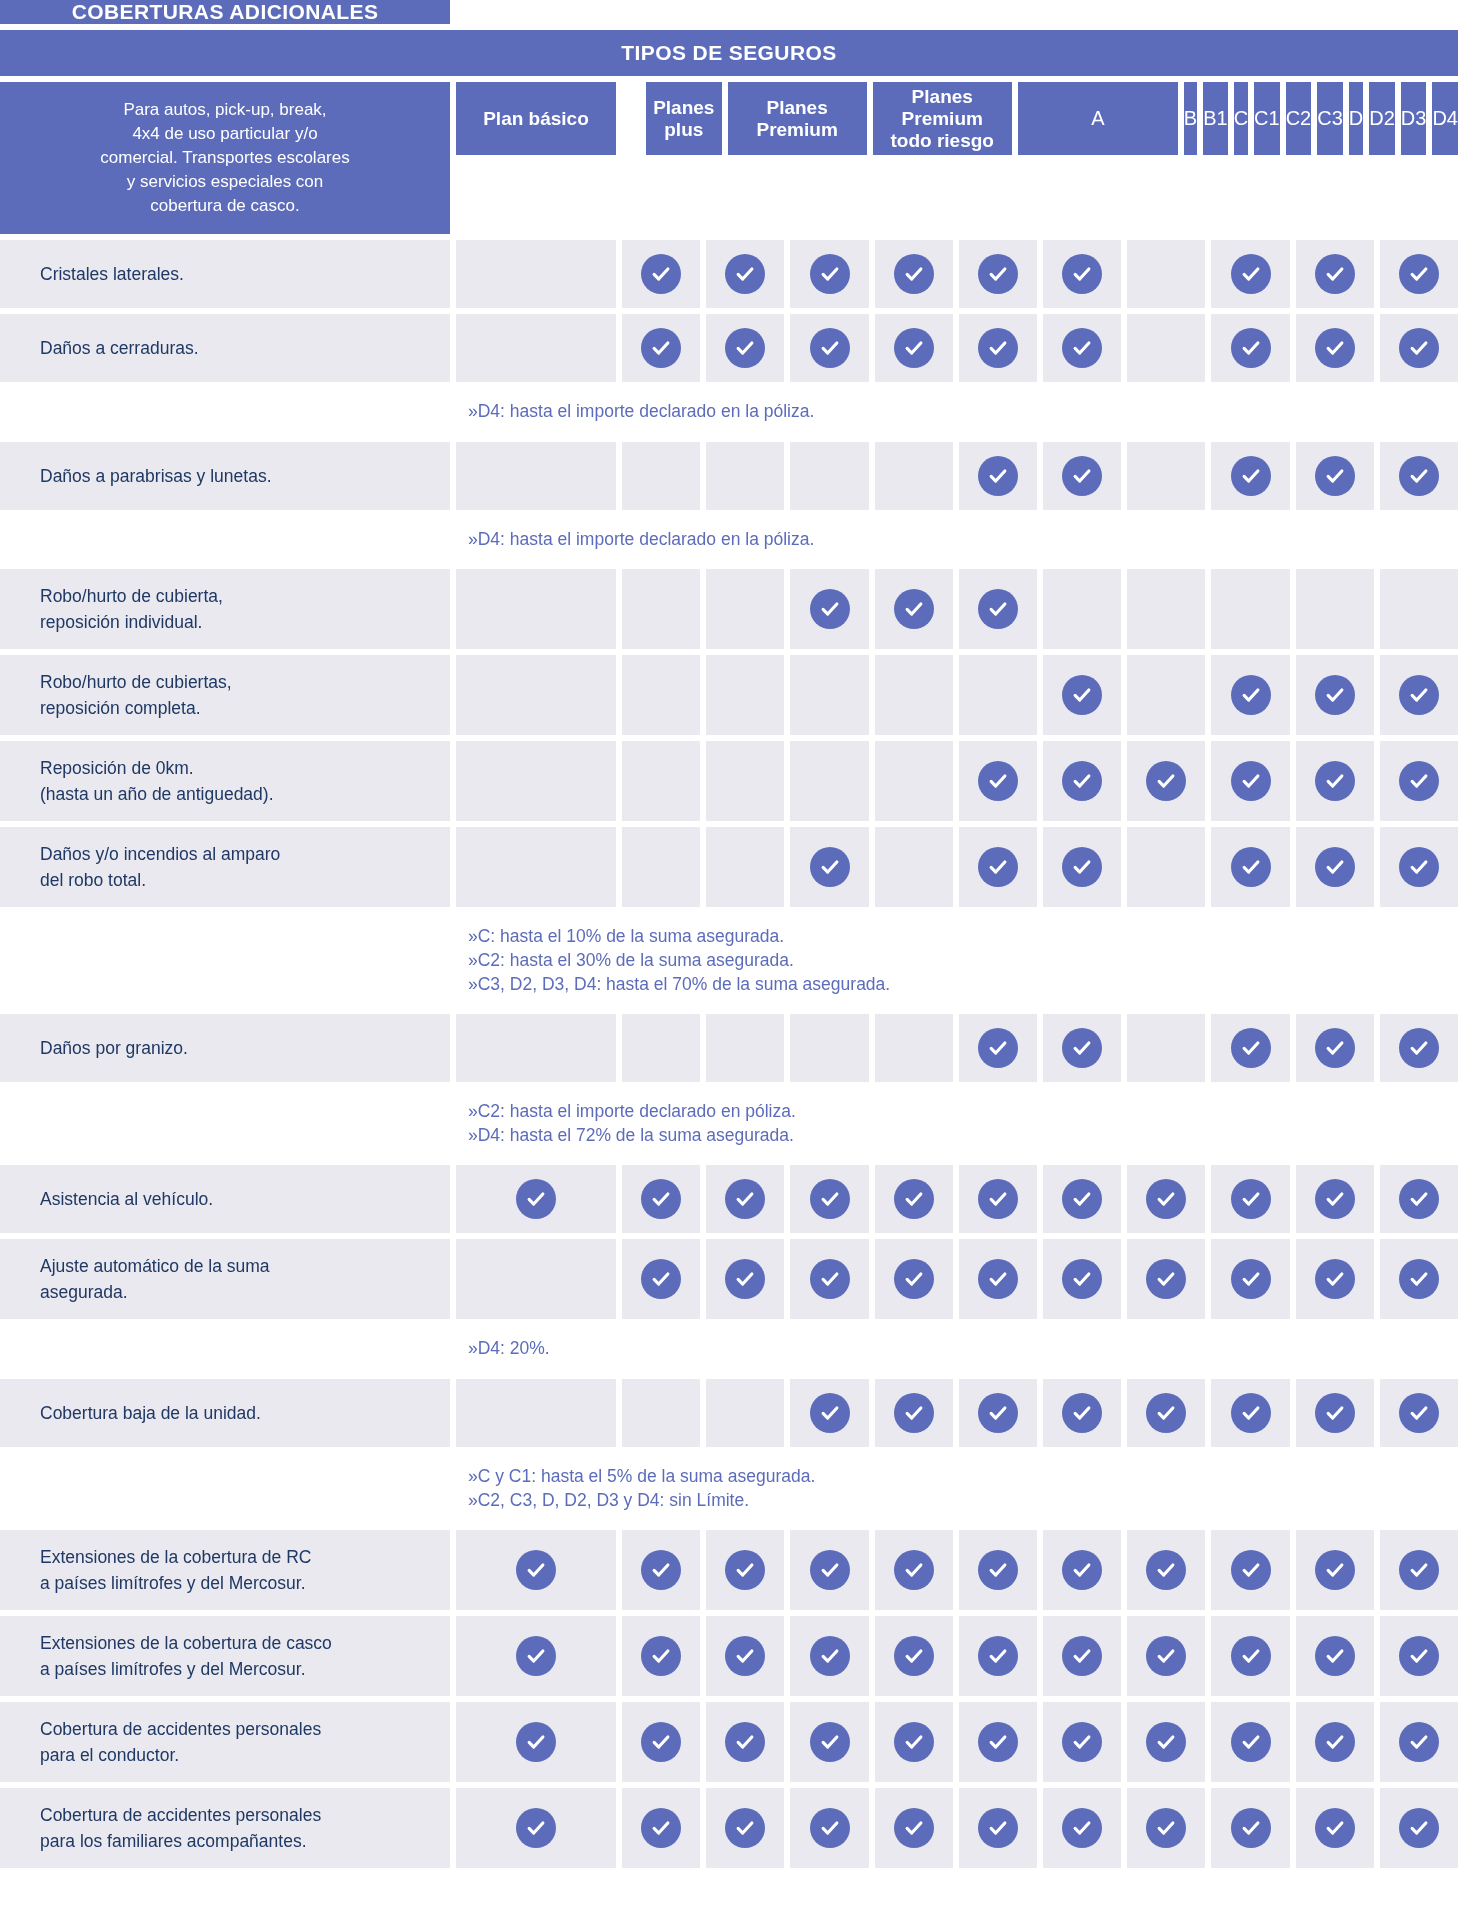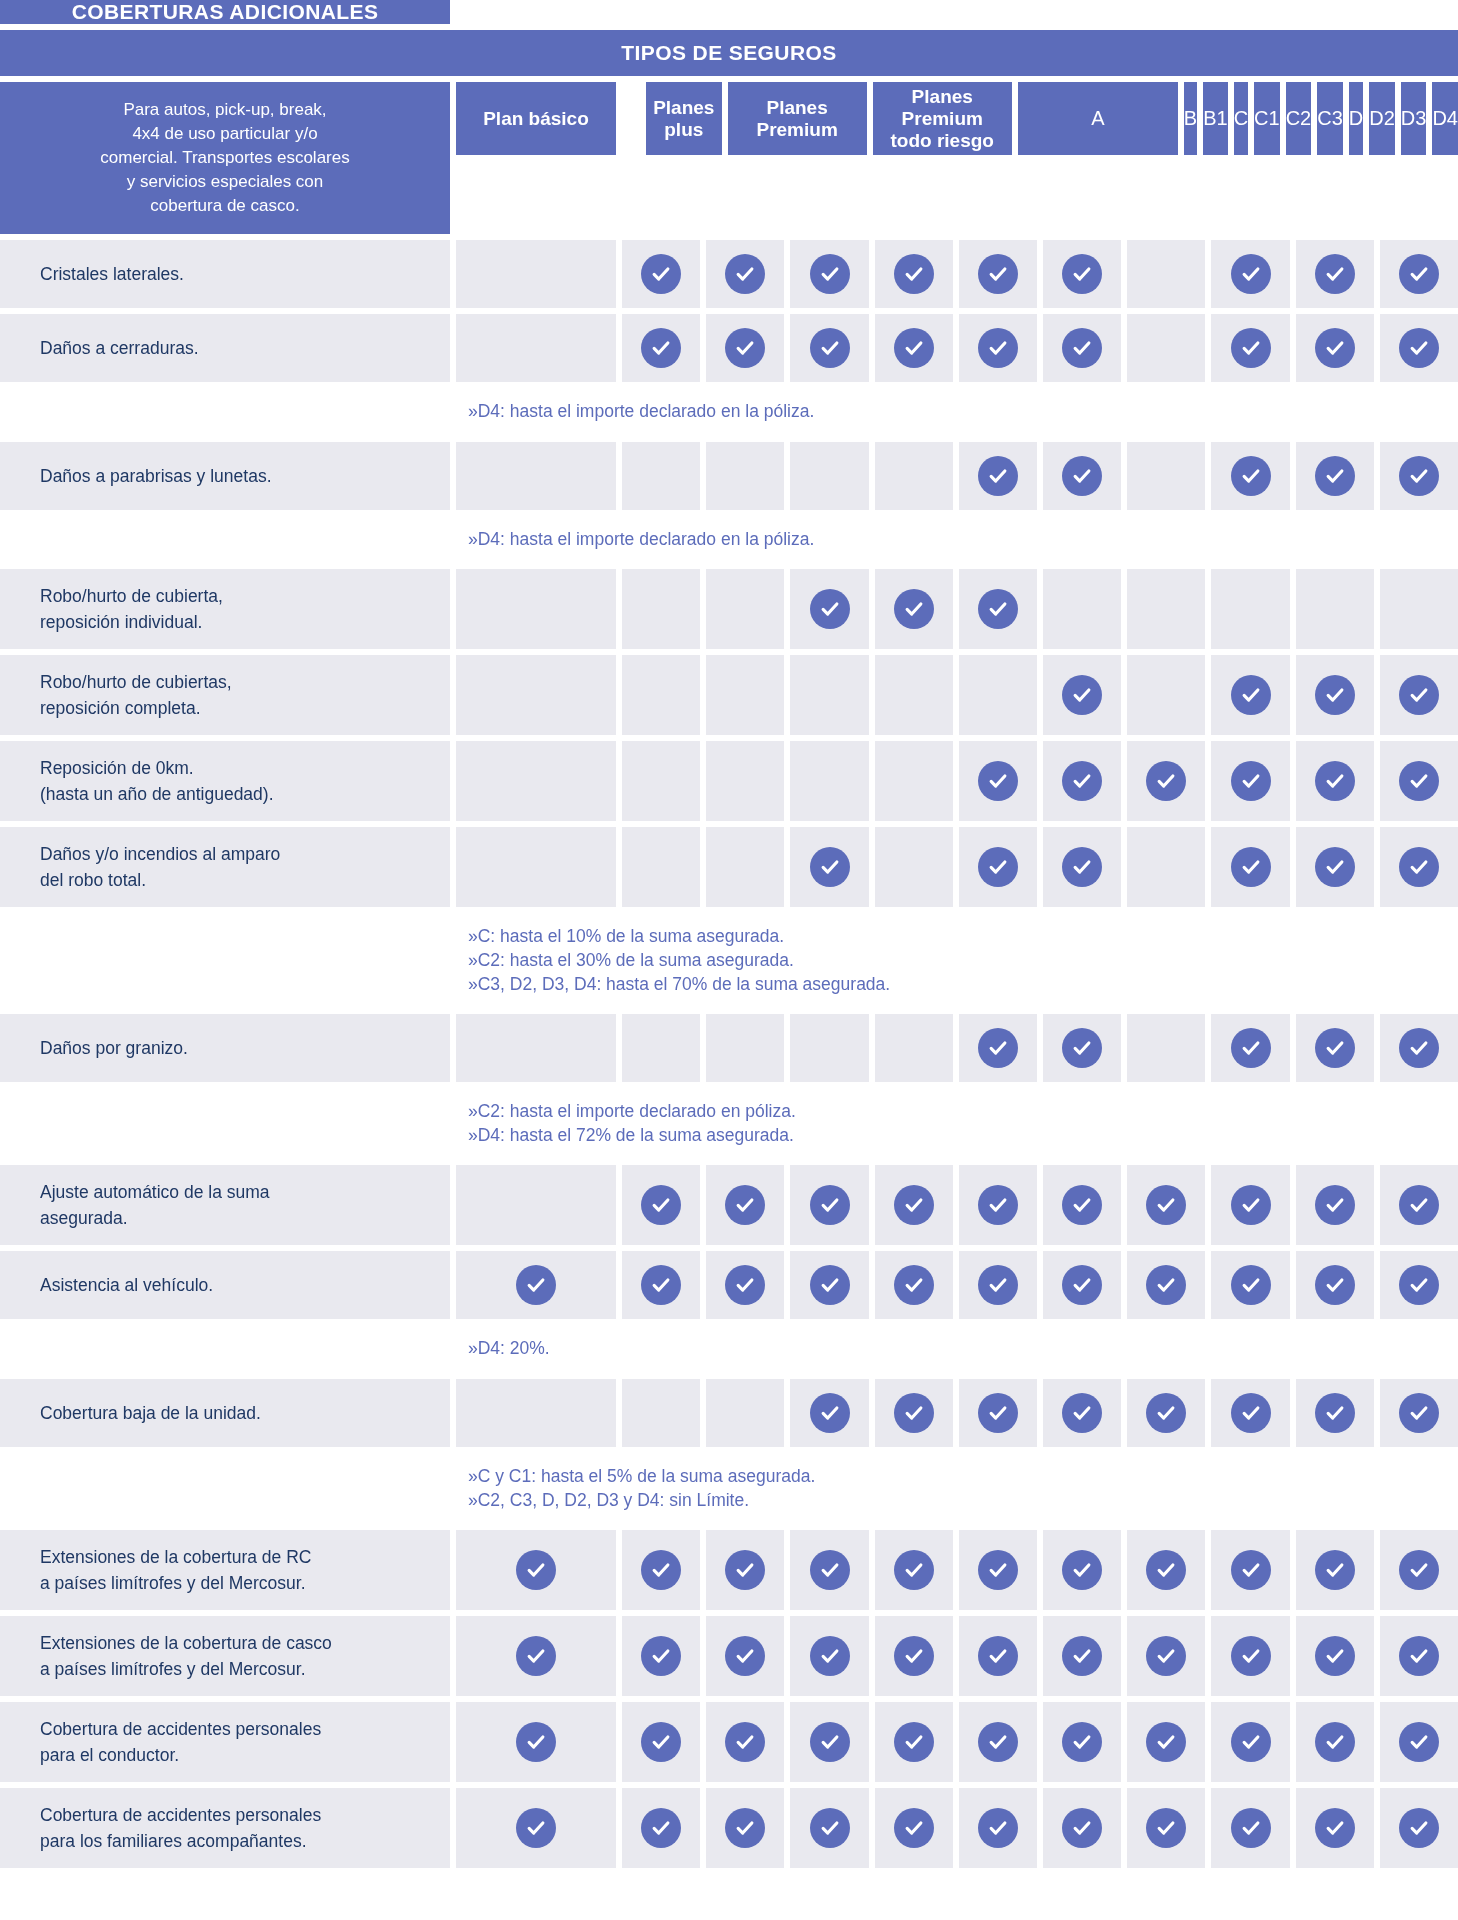--- a/index.html
+++ b/index.html
@@ -590,20 +590,102 @@
         </div>
       </div>
       <div class="note-row">
         <div class="note-spacer"></div>
         <div class="note-body">
           <div>»C2: hasta el importe declarado en póliza.</div>
           <div>»D4: hasta el 72% de la suma asegurada.</div>
         </div>
       </div>
       <div class="row">
+        <div class="row-label h-56">Asistencia al vehículo.</div>
+        <div class="row-cells">
+          <div class="cell-box col-a h-56">
+            <span class="check">
+              <svg width="22" height="22" viewBox="0 0 24 24">
+                <path d="M4.5 12.5 L9.5 17.5 L19.5 6.5" fill="none" stroke="#ffffff" stroke-width="3.4" stroke-linecap="round" stroke-linejoin="round"></path>
+              </svg>
+            </span>
+          </div>
+          <div class="cell-box col-n h-56">
+            <span class="check">
+              <svg width="22" height="22" viewBox="0 0 24 24">
+                <path d="M4.5 12.5 L9.5 17.5 L19.5 6.5" fill="none" stroke="#ffffff" stroke-width="3.4" stroke-linecap="round" stroke-linejoin="round"></path>
+              </svg>
+            </span>
+          </div>
+          <div class="cell-box col-n h-56">
+            <span class="check">
+              <svg width="22" height="22" viewBox="0 0 24 24">
+                <path d="M4.5 12.5 L9.5 17.5 L19.5 6.5" fill="none" stroke="#ffffff" stroke-width="3.4" stroke-linecap="round" stroke-linejoin="round"></path>
+              </svg>
+            </span>
+          </div>
+          <div class="cell-box col-n h-56">
+            <span class="check">
+              <svg width="22" height="22" viewBox="0 0 24 24">
+                <path d="M4.5 12.5 L9.5 17.5 L19.5 6.5" fill="none" stroke="#ffffff" stroke-width="3.4" stroke-linecap="round" stroke-linejoin="round"></path>
+              </svg>
+            </span>
+          </div>
+          <div class="cell-box col-n h-56">
+            <span class="check">
+              <svg width="22" height="22" viewBox="0 0 24 24">
+                <path d="M4.5 12.5 L9.5 17.5 L19.5 6.5" fill="none" stroke="#ffffff" stroke-width="3.4" stroke-linecap="round" stroke-linejoin="round"></path>
+              </svg>
+            </span>
+          </div>
+          <div class="cell-box col-n h-56">
+            <span class="check">
+              <svg width="22" height="22" viewBox="0 0 24 24">
+                <path d="M4.5 12.5 L9.5 17.5 L19.5 6.5" fill="none" stroke="#ffffff" stroke-width="3.4" stroke-linecap="round" stroke-linejoin="round"></path>
+              </svg>
+            </span>
+          </div>
+          <div class="cell-box col-n h-56">
+            <span class="check">
+              <svg width="22" height="22" viewBox="0 0 24 24">
+                <path d="M4.5 12.5 L9.5 17.5 L19.5 6.5" fill="none" stroke="#ffffff" stroke-width="3.4" stroke-linecap="round" stroke-linejoin="round"></path>
+              </svg>
+            </span>
+          </div>
+          <div class="cell-box col-n h-56">
+            <span class="check">
+              <svg width="22" height="22" viewBox="0 0 24 24">
+                <path d="M4.5 12.5 L9.5 17.5 L19.5 6.5" fill="none" stroke="#ffffff" stroke-width="3.4" stroke-linecap="round" stroke-linejoin="round"></path>
+              </svg>
+            </span>
+          </div>
+          <div class="cell-box col-n h-56">
+            <span class="check">
+              <svg width="22" height="22" viewBox="0 0 24 24">
+                <path d="M4.5 12.5 L9.5 17.5 L19.5 6.5" fill="none" stroke="#ffffff" stroke-width="3.4" stroke-linecap="round" stroke-linejoin="round"></path>
+              </svg>
+            </span>
+          </div>
+          <div class="cell-box col-n h-56">
+            <span class="check">
+              <svg width="22" height="22" viewBox="0 0 24 24">
+                <path d="M4.5 12.5 L9.5 17.5 L19.5 6.5" fill="none" stroke="#ffffff" stroke-width="3.4" stroke-linecap="round" stroke-linejoin="round"></path>
+              </svg>
+            </span>
+          </div>
+          <div class="cell-box col-n h-56">
+            <span class="check">
+              <svg width="22" height="22" viewBox="0 0 24 24">
+                <path d="M4.5 12.5 L9.5 17.5 L19.5 6.5" fill="none" stroke="#ffffff" stroke-width="3.4" stroke-linecap="round" stroke-linejoin="round"></path>
+              </svg>
+            </span>
+          </div>
+        </div>
+      </div>
+      <div class="row">
         <div class="row-label h-2l">Ajuste automático de la suma<br>asegurada.</div>
         <div class="row-cells">
           <div class="cell-box col-a h-2l"></div>
           <div class="cell-box col-n h-2l">
             <span class="check">
               <svg width="22" height="22" viewBox="0 0 24 24">
                 <path d="M4.5 12.5 L9.5 17.5 L19.5 6.5" fill="none" stroke="#ffffff" stroke-width="3.4" stroke-linecap="round" stroke-linejoin="round"></path>
               </svg>
             </span>
           </div>
@@ -657,102 +739,20 @@
             </span>
           </div>
           <div class="cell-box col-n h-2l">
             <span class="check">
               <svg width="22" height="22" viewBox="0 0 24 24">
                 <path d="M4.5 12.5 L9.5 17.5 L19.5 6.5" fill="none" stroke="#ffffff" stroke-width="3.4" stroke-linecap="round" stroke-linejoin="round"></path>
               </svg>
             </span>
           </div>
           <div class="cell-box col-n h-2l">
-            <span class="check">
-              <svg width="22" height="22" viewBox="0 0 24 24">
-                <path d="M4.5 12.5 L9.5 17.5 L19.5 6.5" fill="none" stroke="#ffffff" stroke-width="3.4" stroke-linecap="round" stroke-linejoin="round"></path>
-              </svg>
-            </span>
-          </div>
-        </div>
-      </div>
-      <div class="row">
-        <div class="row-label h-56">Asistencia al vehículo.</div>
-        <div class="row-cells">
-          <div class="cell-box col-a h-56">
-            <span class="check">
-              <svg width="22" height="22" viewBox="0 0 24 24">
-                <path d="M4.5 12.5 L9.5 17.5 L19.5 6.5" fill="none" stroke="#ffffff" stroke-width="3.4" stroke-linecap="round" stroke-linejoin="round"></path>
-              </svg>
-            </span>
-          </div>
-          <div class="cell-box col-n h-56">
-            <span class="check">
-              <svg width="22" height="22" viewBox="0 0 24 24">
-                <path d="M4.5 12.5 L9.5 17.5 L19.5 6.5" fill="none" stroke="#ffffff" stroke-width="3.4" stroke-linecap="round" stroke-linejoin="round"></path>
-              </svg>
-            </span>
-          </div>
-          <div class="cell-box col-n h-56">
-            <span class="check">
-              <svg width="22" height="22" viewBox="0 0 24 24">
-                <path d="M4.5 12.5 L9.5 17.5 L19.5 6.5" fill="none" stroke="#ffffff" stroke-width="3.4" stroke-linecap="round" stroke-linejoin="round"></path>
-              </svg>
-            </span>
-          </div>
-          <div class="cell-box col-n h-56">
-            <span class="check">
-              <svg width="22" height="22" viewBox="0 0 24 24">
-                <path d="M4.5 12.5 L9.5 17.5 L19.5 6.5" fill="none" stroke="#ffffff" stroke-width="3.4" stroke-linecap="round" stroke-linejoin="round"></path>
-              </svg>
-            </span>
-          </div>
-          <div class="cell-box col-n h-56">
-            <span class="check">
-              <svg width="22" height="22" viewBox="0 0 24 24">
-                <path d="M4.5 12.5 L9.5 17.5 L19.5 6.5" fill="none" stroke="#ffffff" stroke-width="3.4" stroke-linecap="round" stroke-linejoin="round"></path>
-              </svg>
-            </span>
-          </div>
-          <div class="cell-box col-n h-56">
-            <span class="check">
-              <svg width="22" height="22" viewBox="0 0 24 24">
-                <path d="M4.5 12.5 L9.5 17.5 L19.5 6.5" fill="none" stroke="#ffffff" stroke-width="3.4" stroke-linecap="round" stroke-linejoin="round"></path>
-              </svg>
-            </span>
-          </div>
-          <div class="cell-box col-n h-56">
-            <span class="check">
-              <svg width="22" height="22" viewBox="0 0 24 24">
-                <path d="M4.5 12.5 L9.5 17.5 L19.5 6.5" fill="none" stroke="#ffffff" stroke-width="3.4" stroke-linecap="round" stroke-linejoin="round"></path>
-              </svg>
-            </span>
-          </div>
-          <div class="cell-box col-n h-56">
-            <span class="check">
-              <svg width="22" height="22" viewBox="0 0 24 24">
-                <path d="M4.5 12.5 L9.5 17.5 L19.5 6.5" fill="none" stroke="#ffffff" stroke-width="3.4" stroke-linecap="round" stroke-linejoin="round"></path>
-              </svg>
-            </span>
-          </div>
-          <div class="cell-box col-n h-56">
-            <span class="check">
-              <svg width="22" height="22" viewBox="0 0 24 24">
-                <path d="M4.5 12.5 L9.5 17.5 L19.5 6.5" fill="none" stroke="#ffffff" stroke-width="3.4" stroke-linecap="round" stroke-linejoin="round"></path>
-              </svg>
-            </span>
-          </div>
-          <div class="cell-box col-n h-56">
-            <span class="check">
-              <svg width="22" height="22" viewBox="0 0 24 24">
-                <path d="M4.5 12.5 L9.5 17.5 L19.5 6.5" fill="none" stroke="#ffffff" stroke-width="3.4" stroke-linecap="round" stroke-linejoin="round"></path>
-              </svg>
-            </span>
-          </div>
-          <div class="cell-box col-n h-56">
             <span class="check">
               <svg width="22" height="22" viewBox="0 0 24 24">
                 <path d="M4.5 12.5 L9.5 17.5 L19.5 6.5" fill="none" stroke="#ffffff" stroke-width="3.4" stroke-linecap="round" stroke-linejoin="round"></path>
               </svg>
             </span>
           </div>
         </div>
       </div>
       <div class="note-row">
         <div class="note-spacer"></div>

